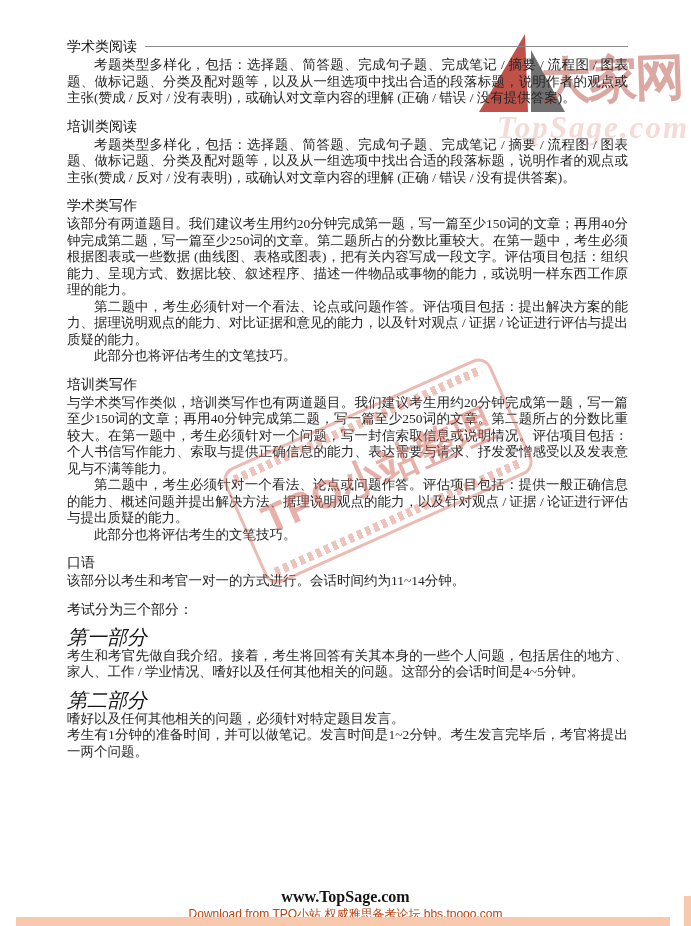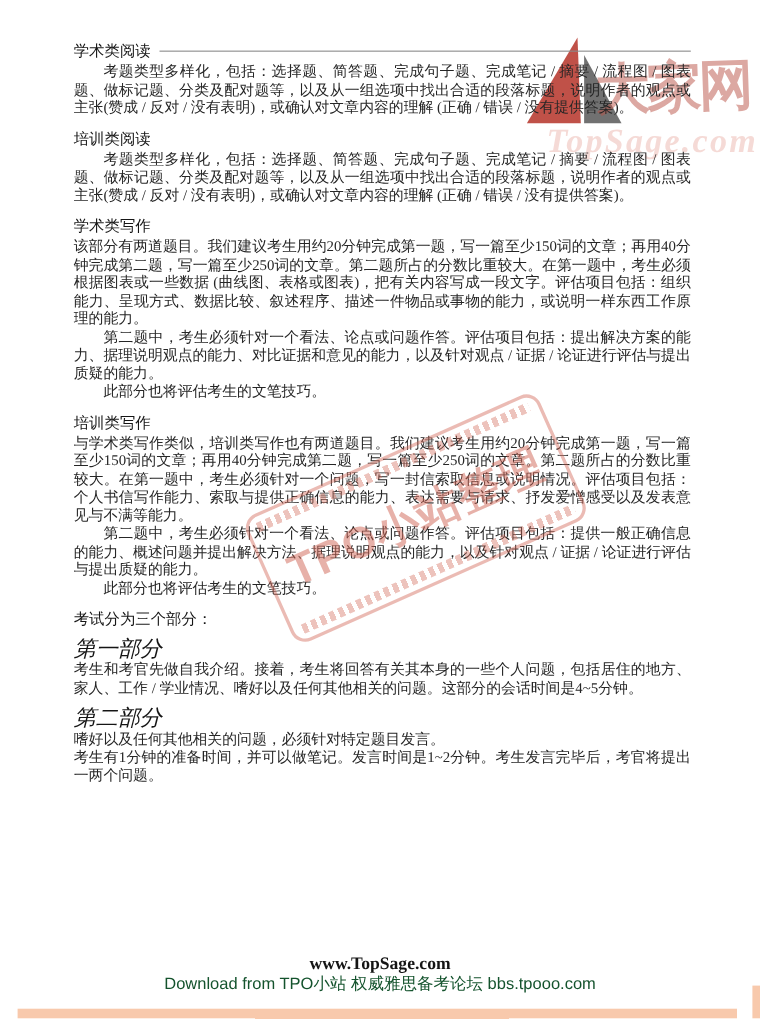--- a/index.html
+++ b/index.html
@@ -59,28 +59,28 @@
     background:repeating-linear-gradient(90deg,
       rgba(210,105,88,0.4) 0 5px, transparent 5px 9px);
   }
   .stamp-main{
     text-align:center;
     font-family:"Liberation Sans","DejaVu Sans",sans-serif;
     font-weight:bold;font-size:40px;line-height:1;letter-spacing:1px;
     color:rgba(208,100,84,0.5);white-space:nowrap;
   }
   
-  .footer{position:absolute;left:0;bottom:24px;width:100%;text-align:center;z-index:1;}
+  .footer{position:absolute;left:0;bottom:4px;width:100%;text-align:center;z-index:1;}
   .footer-site{
     font-family:"Liberation Serif","DejaVu Serif",serif;
     font-weight:bold;font-size:16px;color:#141414;line-height:18px;
   }
   .footer-note{
     font-family:"Liberation Sans","DejaVu Sans",sans-serif;
-    font-size:15px;color:#14532d;line-height:15px;margin-top:1px;
+    font-size:12px;color:#c2410c;line-height:15px;margin-top:1px;
   }
   
   .bottom-strip{position:absolute;left:16px;bottom:0;width:654px;height:9px;z-index:3;}
   .corner-strip{position:absolute;right:0;bottom:0;width:7px;height:30px;z-index:3;}
 </style>
 </head>
 <body>
 
 <div class="logo-wm">
   <svg class="logo-sail" width="100" height="92" viewBox="0 0 100 92">
@@ -127,20 +127,27 @@
   <section class="doc-section">
     <h2 class="section-heading">
       <span class="heading-text">培训类写作</span>
 
     </h2>
   <p class="body-para">与学术类写作类似，培训类写作也有两道题目。我们建议考生用约20分钟完成第一题，写一篇至少150词的文章；再用40分钟完成第二题，写一篇至少250词的文章。第二题所占的分数比重较大。在第一题中，考生必须针对一个问题，写一封信索取信息或说明情况。评估项目包括：个人书信写作能力、索取与提供正确信息的能力、表达需要与请求、抒发爱憎感受以及发表意见与不满等能力。</p>
       <p class="body-para indent">第二题中，考生必须针对一个看法、论点或问题作答。评估项目包括：提供一般正确信息的能力、概述问题并提出解决方法、据理说明观点的能力，以及针对观点 / 证据 / 论证进行评估与提出质疑的能力。</p>
       <p class="body-para indent">此部分也将评估考生的文笔技巧。</p>
     </section>
 
+  <section class="doc-section">
+    <h2 class="section-heading">
+      <span class="heading-text">口语</span>
+
+    </h2>
+  <p class="body-para">该部分以考生和考官一对一的方式进行。会话时间约为11~14分钟。</p>
+    </section>
 
   <section class="doc-section">
     <h2 class="section-heading">
       <span class="heading-text">考试分为三个部分：</span>
 
     </h2>
   </section>
 
   <section class="doc-section italic-heading">
     <h2 class="section-heading">

